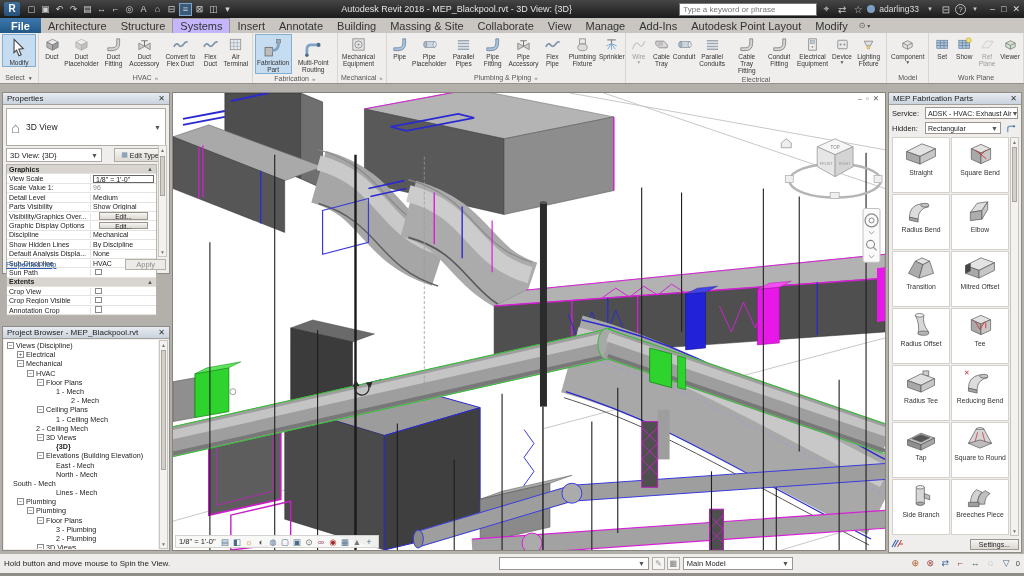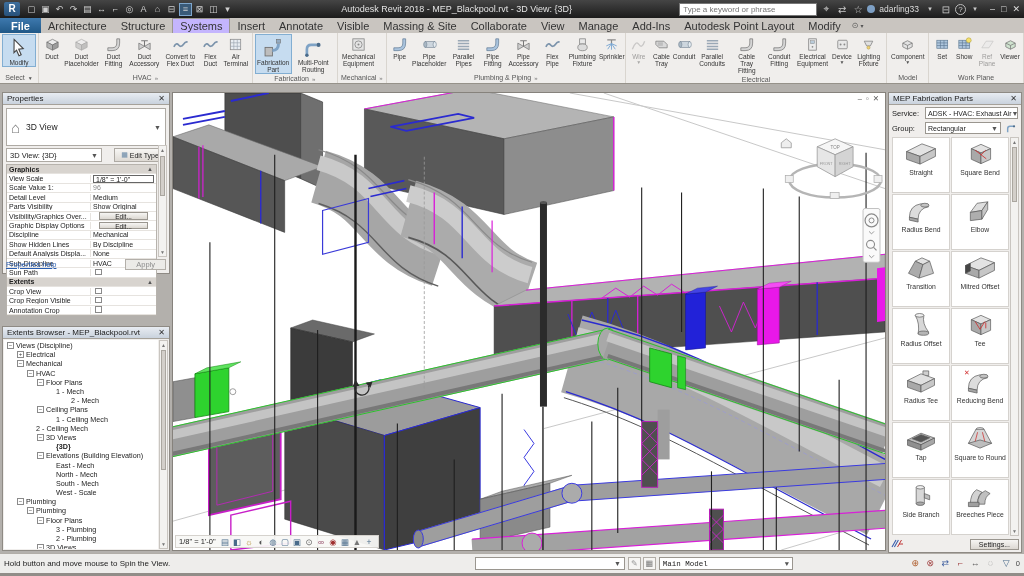--- a/index.html
+++ b/index.html
@@ -188,21 +188,21 @@
 </div>
 
 <div class="tabsrow">
   <div id="tabs-holder" style="display:flex;">
       <div class="rtab file">File</div>
       <div class="rtab">Architecture</div>
       <div class="rtab">Structure</div>
       <div class="rtab active">Systems</div>
       <div class="rtab">Insert</div>
       <div class="rtab">Annotate</div>
-      <div class="rtab">Visible</div>
+      <div class="rtab">Building</div>
       <div class="rtab">Massing &amp; Site</div>
       <div class="rtab">Collaborate</div>
       <div class="rtab">View</div>
       <div class="rtab">Manage</div>
       <div class="rtab">Add-Ins</div>
       <div class="rtab">Autodesk Point Layout</div>
       <div class="rtab">Modify</div>
     </div>
   <div class="panel-menu">⊙ <span style="font-size:6px;">▾</span></div>
 </div>
@@ -680,21 +680,21 @@
       <div class="sb-arrow dn">▼</div>
   </div>
   <div class="prop-footer">
     <span class="help-link">Properties help</span>
     <span class="apply-btn">Apply</span>
   </div>
 </div>
 
 <div class="palette" id="projbrowser">
   <div class="pal-header">
-    <span>Extents Browser - MEP_Blackpool.rvt</span>
+    <span>Project Browser - MEP_Blackpool.rvt</span>
     <span class="pal-close">✕</span>
   </div>
   <div class="tree" id="pb-tree">
       <div class="trow" style="padding-left:3px;">
         <span class="exp">−</span>
         <span>Views (Discipline)</span>
       </div>
       <div class="trow" style="padding-left:13px;">
         <span class="exp">+</span>
         <span>Electrical</span>
@@ -744,27 +744,27 @@
         <span>Elevations (Building Elevation)</span>
       </div>
       <div class="trow" style="padding-left:43px;">
         <span class="spc"></span>
         <span>East - Mech</span>
       </div>
       <div class="trow" style="padding-left:43px;">
         <span class="spc"></span>
         <span>North - Mech</span>
       </div>
+      <div class="trow" style="">
+        <span class="spc"></span>
+        <span>South - Mech</span>
+      </div>
       <div class="trow" style="padding-left:43px;">
         <span class="spc"></span>
-        <span>South - Mech</span>
-      </div>
-      <div class="trow" style="padding-left:43px;">
-        <span class="spc"></span>
-        <span>West - Scale</span>
+        <span>Lines - Mech</span>
       </div>
       <div class="trow" style="padding-left:13px;">
         <span class="exp">−</span>
         <span>Plumbing</span>
       </div>
       <div class="trow" style="padding-left:23px;">
         <span class="exp">−</span>
         <span>Plumbing</span>
       </div>
       <div class="trow" style="padding-left:33px;">
@@ -1004,21 +1004,21 @@
     <span class="pal-close">✕</span>
   </div>
   <div class="fab-row">
     <span class="flabel">Service:</span>
     <div class="fab-select">
       <span>ADSK - HVAC: Exhaust Air</span>
         <span class="type-caret">▼</span>
     </div>
   </div>
   <div class="fab-row">
-    <span class="flabel">Group:</span>
+    <span class="flabel">Hidden:</span>
     <div class="fab-select">
       <span>Rectangular</span>
         <span class="type-caret">▼</span>
     </div>
     <span class="fab-mpr">
       <svg viewBox="0 0 18 18">
           <path d="M4 15.5 L4 10 Q4 6.5 7.5 6.5 L12 6.5" fill="none" stroke="#7fa3c6" stroke-width="2.2"></path>
           <circle cx="13.5" cy="6.5" r="1.7" fill="#4a6b8a"></circle>
         </svg>
     </span>
@@ -1193,21 +1193,21 @@
   <span class="sb-msg">Hold button and move mouse to Spin the View.</span>
   <div style="flex:1;"></div>
   <div class="sb-combo" style="width:150px;">
     <span></span>
       <span class="type-caret">▼</span>
   </div>
   <span id="sb-mid" style="display:flex;gap:2px;">
       <span class="sb-btn" style="color:#999999">✎</span>
       <span class="sb-btn" style="color:#777777">▦</span>
     </span>
-  <div class="sb-combo" style="width:134px;font-family:Liberation Mono, monospace;">
+  <div class="sb-combo" style="width:110px;">
     <span>Main Model</span>
       <span class="type-caret">▼</span>
   </div>
   <div style="width:110px;"></div>
   <span id="sb-right" style="display:flex;gap:2px;">
       <span class="sb-ic" style="color:#b06030">⊕</span>
       <span class="sb-ic" style="color:#a04040">⊗</span>
       <span class="sb-ic" style="color:#4060a0">⇄</span>
       <span class="sb-ic" style="color:#a04040">⌐</span>
       <span class="sb-ic" style="color:#666666">↔</span>

